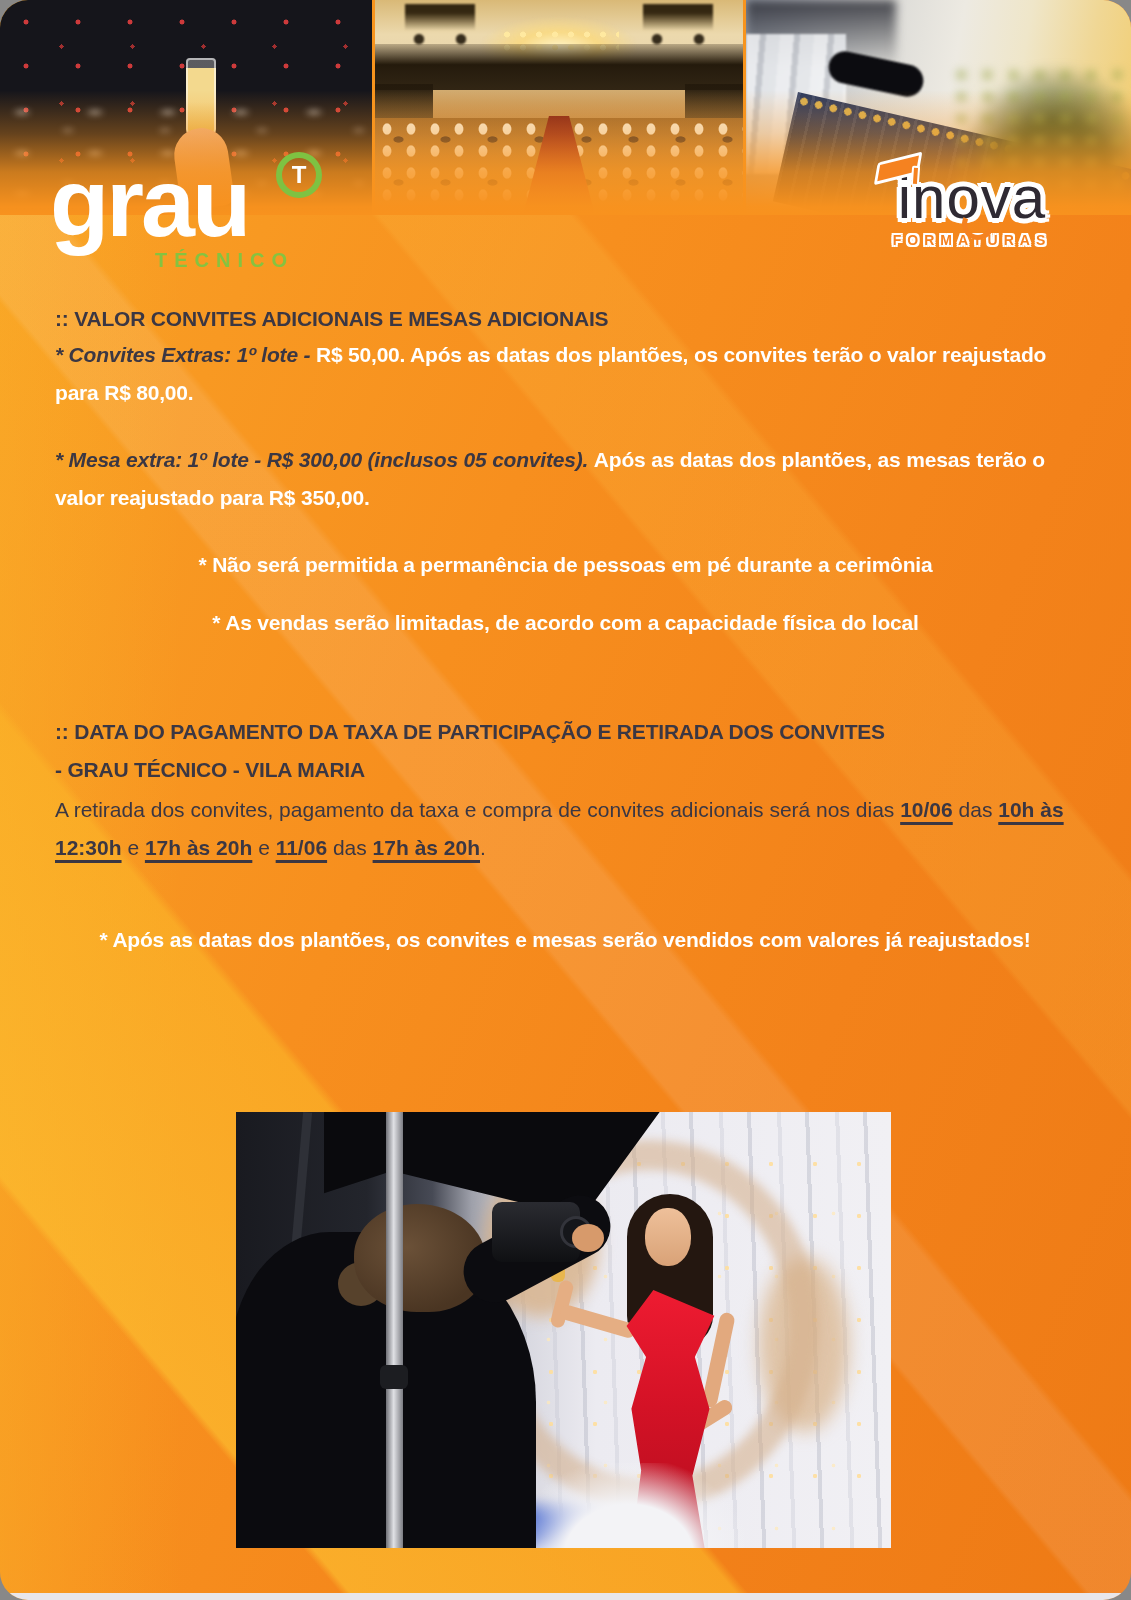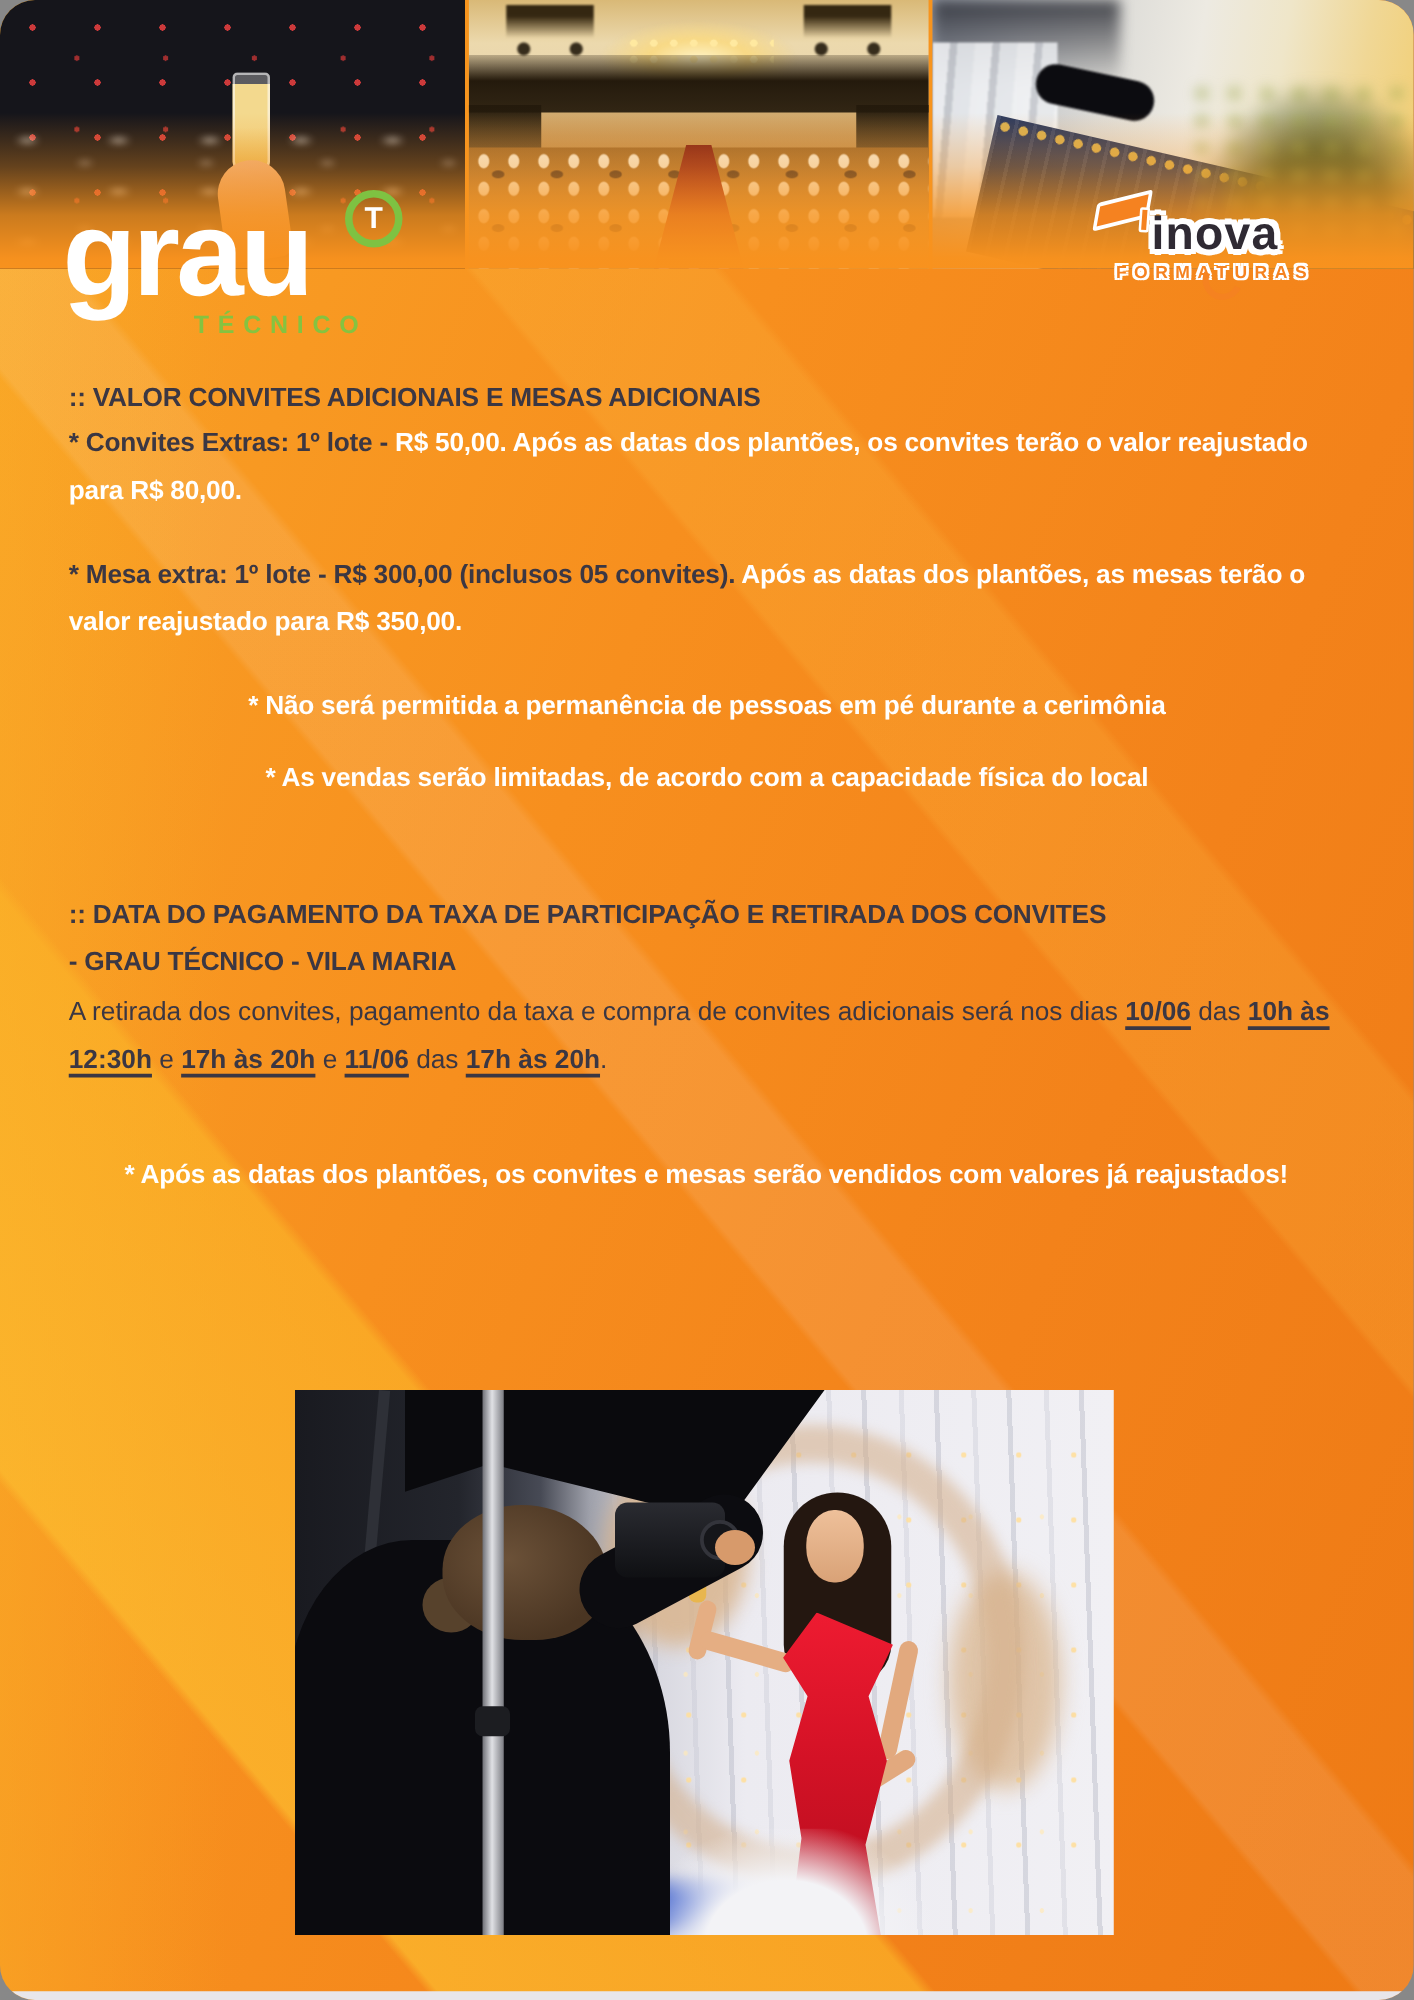--- a/index.html
+++ b/index.html
@@ -84,31 +84,31 @@
   .grau-row{position:relative;}
   .grau-word{font-size:97px;line-height:.92;font-weight:700;letter-spacing:-3px;color:#fff;}
   .grau-ring{position:absolute;right:-4px;top:-6px;width:34px;height:34px;border:6px solid #7ec242;border-radius:50%;
     display:flex;align-items:center;justify-content:center;}
   .grau-t{color:#fff;font-weight:700;font-size:24px;}
   .grau-sub{margin-top:2px;text-align:right;padding-right:24px;color:#85c340;font-weight:700;font-size:20px;letter-spacing:7px;}
   .inova{position:absolute;left:866px;top:168px;width:212px;z-index:3;text-align:center;}
   .cap{position:absolute;left:4px;top:-16px;width:56px;height:40px;transform:rotate(-14deg);z-index:4;}
   .cap-board{position:absolute;left:6px;top:6px;width:40px;height:15px;background:#f58220;border:3px solid #fff;border-radius:3px;transform:skewX(-24deg);}
   .cap-tassel{position:absolute;left:40px;top:18px;width:4px;height:16px;background:#f58220;border:2px solid #fff;border-radius:2px;transform:rotate(18deg);}
-  .inova-word{font-size:37px;font-weight:700;letter-spacing:1px;line-height:1;color:#2f2a33;
+  .inova-word{font-size:60px;font-weight:400;letter-spacing:1px;line-height:1;color:#2f2a33;
     text-shadow:-4px -4px 0 #fff,4px -4px 0 #fff,-4px 4px 0 #fff,4px 4px 0 #fff,-5px 0 0 #fff,5px 0 0 #fff,0 -5px 0 #fff,0 5px 0 #fff;}
   .o-swoosh{position:absolute;left:96px;top:40px;width:22px;height:22px;border:5px solid transparent;border-bottom-color:#f58220;border-left-color:#f58220;border-radius:50%;transform:rotate(-20deg);}
   .inova-sub{margin-top:4px;color:#f58220;font-weight:700;font-size:14px;letter-spacing:6px;
     text-shadow:-2px -2px 0 #fff,2px -2px 0 #fff,-2px 2px 0 #fff,2px 2px 0 #fff,-2px 0 0 #fff,2px 0 0 #fff,0 -2px 0 #fff,0 2px 0 #fff;}
   
   .t1,.para,.note,.t2,.body2{position:absolute;left:55px;width:1021px;margin:0;z-index:2;font-size:21px;line-height:38px;}
   .t1{top:300px;font-weight:700;color:#3b3743;letter-spacing:-.2px;}
   .para{font-weight:700;letter-spacing:-.2px;}
   .p1{top:336px;} .p2{top:441px;}
-  .dark{color:#3b3743;} .white{color:#ffffff;}
+  .dark{color:#3b3743;font-style:italic;} .white{color:#ffffff;}
   .note{font-weight:700;color:#ffffff;text-align:center;line-height:37px;letter-spacing:-.2px;}
   .n1{top:546px;} .n2{top:604px;}
   .t2{top:713px;font-weight:700;color:#3b3743;letter-spacing:-.2px;}
   .body2{top:791px;font-weight:400;color:#3b3743;}
   .bu{font-weight:700;text-decoration:underline;text-decoration-thickness:2.5px;text-underline-offset:5px;}
   .n3{top:888px;left:85px;width:960px;margin-top:33px;}
   
   .shoot{position:absolute;left:236px;top:1112px;width:655px;height:436px;margin:0;overflow:hidden;z-index:2;
     background:linear-gradient(90deg,#191a20 0%,#23252c 20%,#474a55 30%,#9fa1ab 36%,#d8d8e0 44%,#ecebf1 55%,#f1f0f4 100%);}
   .curtain{position:absolute;left:36%;right:0;top:0;bottom:0;

